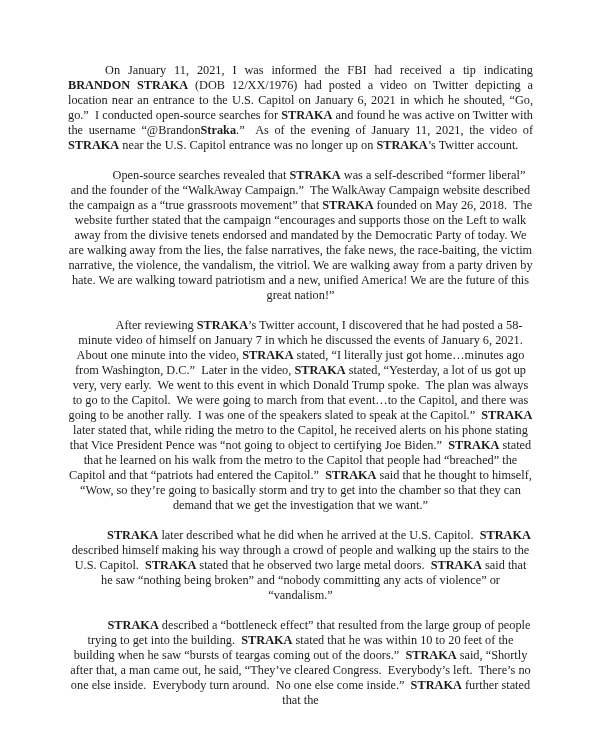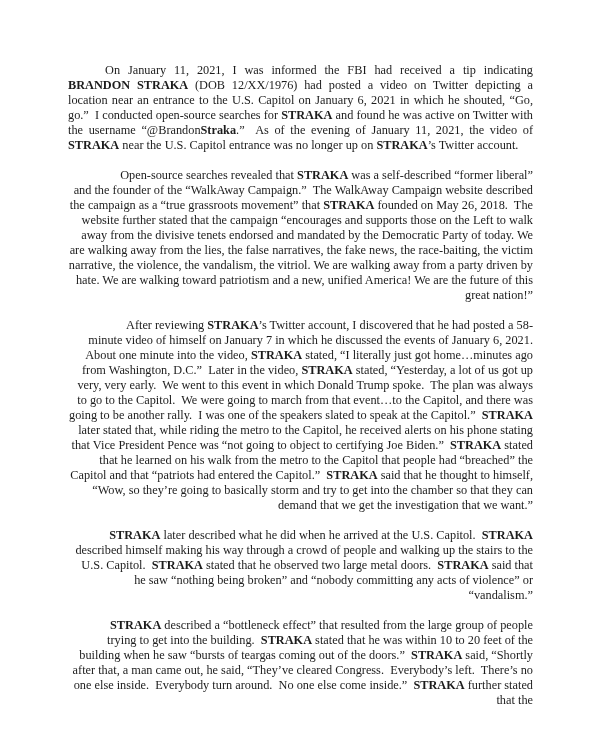--- a/index.html
+++ b/index.html
@@ -17,21 +17,21 @@
     overflow: hidden;
     font-family: "Liberation Serif", "DejaVu Serif", serif;
     font-size: 12.3px;
     line-height: 15px;
     color: #1c1c1c;
   }
   .doc-body p {
     margin: 0 0 15px 0;
     text-indent: 37px;
     white-space: pre-wrap;
-    text-align: right;
+    text-align: center;
   }
   .doc-body p.justify {
     text-align: justify;
   }
   .doc-body .bold {
     font-weight: bold;
   }
 </style>
 </head>
 <body>

